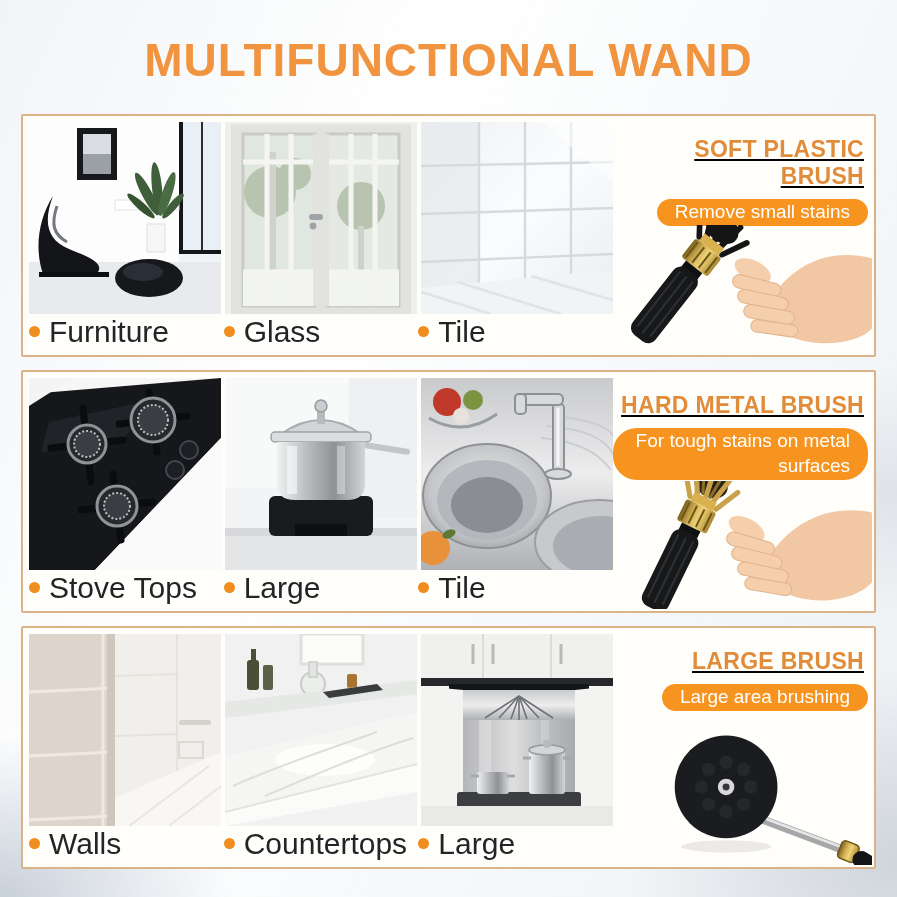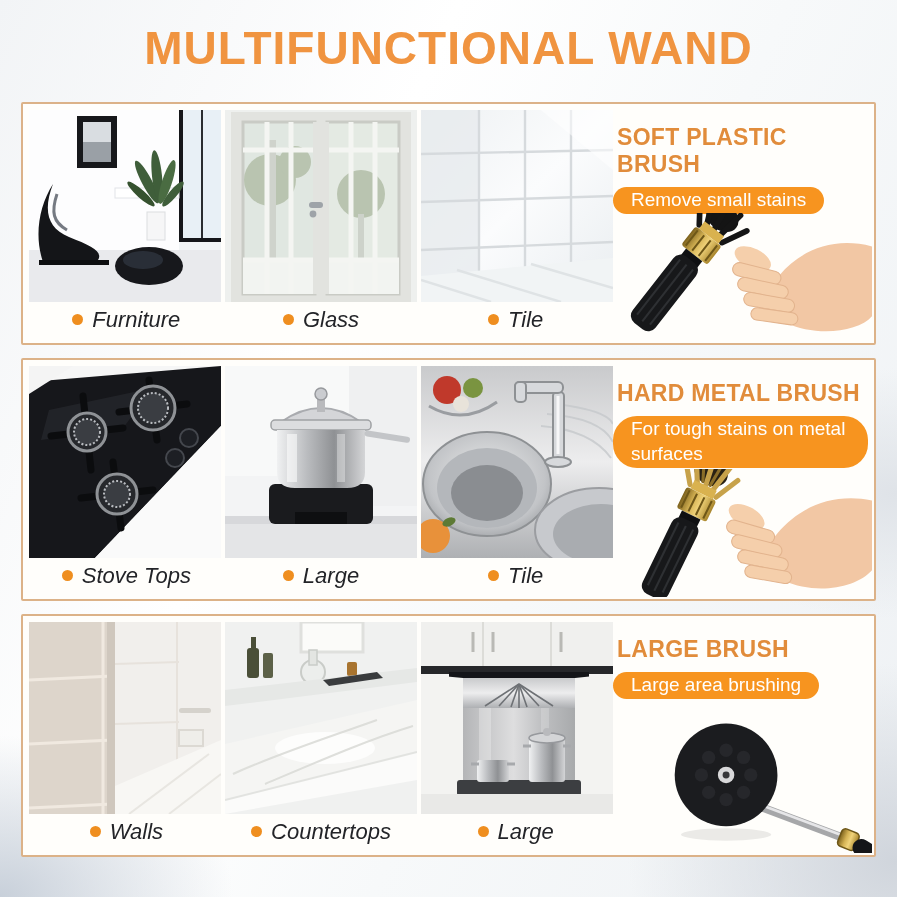--- a/index.html
+++ b/index.html
@@ -6,38 +6,38 @@
   body{font-family:"Liberation Sans","DejaVu Sans",sans-serif;}
   .canvas{
     position:relative;width:897px;height:897px;overflow:hidden;box-sizing:border-box;
     background:
       radial-gradient(26% 18% at 0% 100%, #c8d0da 0%, rgba(200,208,218,0) 100%),
       radial-gradient(30% 22% at 100% 96%, #d0d5dc 0%, rgba(208,213,220,0) 100%),
       radial-gradient(25% 14% at 100% 55%, #dfe3e8 0%, rgba(223,227,232,0) 100%),
       linear-gradient(115deg, #f2f4f6 0%, #ffffff 35%, #f7f9fa 60%, #eef1f4 100%);
   }
   .page-title{
-    margin:0;padding-top:22px;height:80px;text-align:center;
+    margin:0;padding-top:34px;height:80px;text-align:center;
     font-size:46px;font-weight:bold;letter-spacing:1px;color:#F09440;line-height:52px;
   }
   .panel{
     box-sizing:border-box;width:855px;height:243px;margin:0 auto 13px auto;
     background:#fffefb;border:2px solid #dcb288;border-radius:2px;
     padding:6px;display:flex;
   }
   .panel.p3{margin-bottom:0;}
   .left{width:584px;display:flex;flex-direction:column;}
   .tiles{flex:1;display:flex;gap:4px;}
   .tile{flex:1;position:relative;overflow:hidden;background:#f4f5f6;}
   .tile svg{display:block;width:100%;height:100%;}
   .labels{height:37px;display:flex;align-items:center;}
-  .lbl{flex:1;display:flex;align-items:center;justify-content:center;
-    font-size:22px;color:#232428;font-style:italic;}
+  .lbl{flex:1;display:flex;align-items:center;
+    font-size:30px;color:#232428;}
   .dot{width:11px;height:11px;border-radius:50%;background:#EF8E1F;margin-right:9px;flex:0 0 auto;}
-  .info{flex:1;position:relative;text-align:left;padding-top:14px;}
+  .info{flex:1;position:relative;text-align:right;padding-top:14px;text-decoration:underline;}
   .info h2{
     margin:0 4px;font-size:23px;line-height:1.18;letter-spacing:.3px;
     color:#E18C3B;font-weight:bold;
   }
   .badge{
     display:inline-block;max-width:226px;margin-top:9px;padding:1px 18px;
     background:#F7941F;color:#ffffff;font-size:19px;line-height:1.3;border-radius:24px;
   }
   .product{position:absolute;left:-2px;right:-4px;bottom:-4px;height:128px;}
   .product.tall{height:134px;}

